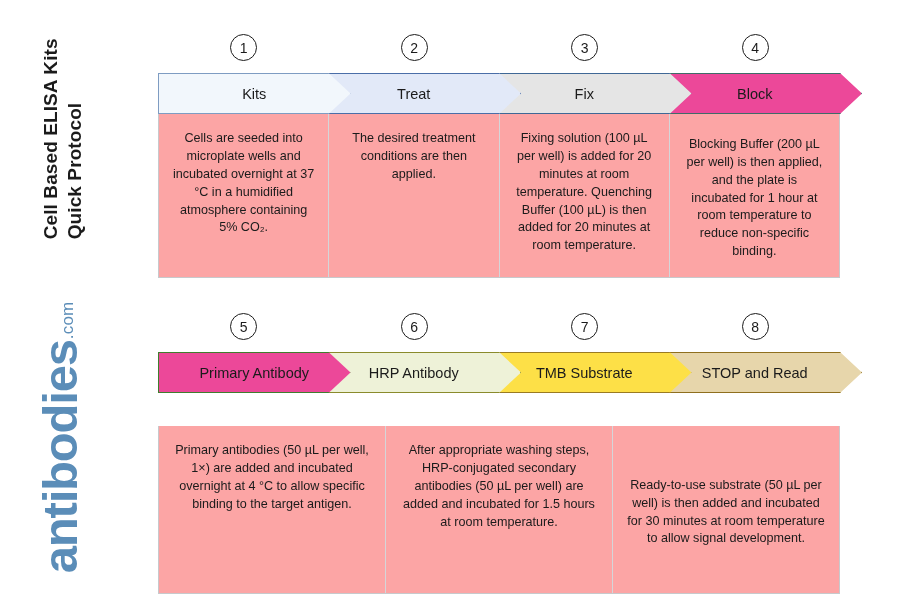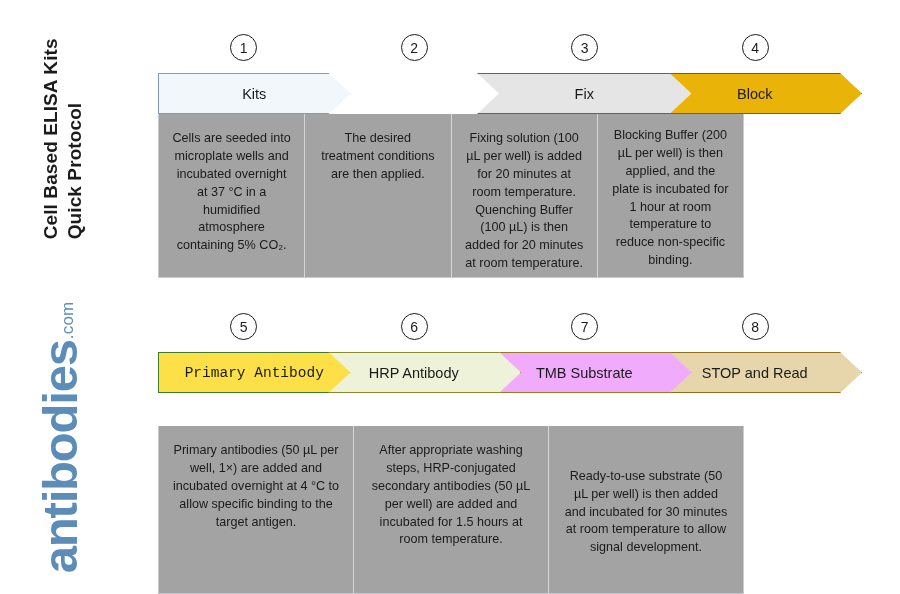--- a/index.html
+++ b/index.html
@@ -118,25 +118,25 @@
   .chevron.first {
     clip-path: polygon(0 0, calc(100% - 22px) 0, 100% 50%, calc(100% - 22px) 100%, 0 100%);
   }
   .chevron.mid {
     clip-path: polygon(0 0, calc(100% - 22px) 0, 100% 50%, calc(100% - 22px) 100%, 0 100%, 22px 50%);
   }
 
   .desc-strip {
     position: relative;
     height: 164px;
-    width: 586px;
+    width: 682px;
     border: 1px solid #c7c9cc;
     border-top: none;
     box-sizing: border-box;
-    background: #a3a3a3;
+    background: #fca5a5;
     display: flex;
   }
   #row-2 .desc-strip { height: 168px; margin-top: 33px; }
 
   .desc-cell {
     flex: 1 1 0;
     border-right: 1px solid #d4d6d9;
     box-sizing: border-box;
     padding: 16px 13px 10px 13px;
     font-size: 12.6px;
@@ -165,24 +165,27 @@
   <div class="badge-strip">
       <div class="step-badge" style="left: 85.25px;">1</div>
       <div class="step-badge" style="left: 255.75px;">2</div>
       <div class="step-badge" style="left: 426.25px;">3</div>
       <div class="step-badge" style="left: 596.75px;">4</div>
     </div>
   <div class="chevron-strip">
       <div class="chevron first" style="left: 0px; width: 192.5px; background: rgb(242, 247, 252); border: 1.4px solid rgb(126, 156, 194); z-index: 4;">
         <span>Kits</span>
       </div>
+      <div class="chevron mid" style="left: 148.5px; width: 214.5px; background: rgb(226, 233, 248); border: 1.4px solid rgb(74, 110, 168); z-index: 3;">
+        <span>Treat</span>
+      </div>
       <div class="chevron mid" style="left: 319px; width: 214.5px; background: #e5e5e5; border: 1.4px solid rgb(63, 104, 150); z-index: 2;">
         <span>Fix</span>
       </div>
-      <div class="chevron mid" style="left: 489.5px; width: 214.5px; background: #eab308; border: 1.4px solid rgb(63, 107, 104); z-index: 1;">
+      <div class="chevron mid" style="left: 489.5px; width: 214.5px; background: #ec4899; border: 1.4px solid rgb(63, 107, 104); z-index: 1;">
         <span>Block</span>
       </div>
     </div>
   <div class="desc-strip">
       <div class="desc-cell">
         <span>Cells are seeded into microplate wells and incubated overnight at 37 °C in a humidified atmosphere containing 5% CO₂.</span>
       </div>
       <div class="desc-cell">
         <span>The desired treatment conditions are then applied.</span>
       </div>
@@ -196,27 +199,27 @@
 </div>
 
 <div class="flow-row" id="row-2">
   <div class="badge-strip">
       <div class="step-badge" style="left: 85.25px;">5</div>
       <div class="step-badge" style="left: 255.75px;">6</div>
       <div class="step-badge" style="left: 426.25px;">7</div>
       <div class="step-badge" style="left: 596.75px;">8</div>
     </div>
   <div class="chevron-strip">
-      <div class="chevron first" style="left: 0px; width: 192.5px; background: #fde047; border: 1.4px solid rgb(63, 125, 46); z-index: 4; font-family: Liberation Mono, monospace;">
+      <div class="chevron first" style="left: 0px; width: 192.5px; background: #ec4899; border: 1.4px solid rgb(63, 125, 46); z-index: 4;">
         <span>Primary Antibody</span>
       </div>
       <div class="chevron mid" style="left: 148.5px; width: 214.5px; background: rgb(238, 242, 216); border: 1.4px solid rgb(138, 139, 44); z-index: 3;">
         <span>HRP Antibody</span>
       </div>
-      <div class="chevron mid" style="left: 319px; width: 214.5px; background: #f0abfc; border: 1.4px solid rgb(154, 123, 34); z-index: 2; justify-content: center;">
+      <div class="chevron mid" style="left: 319px; width: 214.5px; background: #fde047; border: 1.4px solid rgb(154, 123, 34); z-index: 2; justify-content: center;">
         <span>TMB Substrate</span>
       </div>
       <div class="chevron mid" style="left: 489.5px; width: 214.5px; background: rgb(231, 214, 171); border: 1.4px solid rgb(143, 111, 30); z-index: 1; text-align: center;">
         <span>STOP and Read</span>
       </div>
     </div>
   <div class="desc-strip">
       <div class="desc-cell">
         <span>Primary antibodies (50 µL per well, 1×) are added and incubated overnight at 4 °C to allow specific binding to the target antigen.</span>
       </div>

